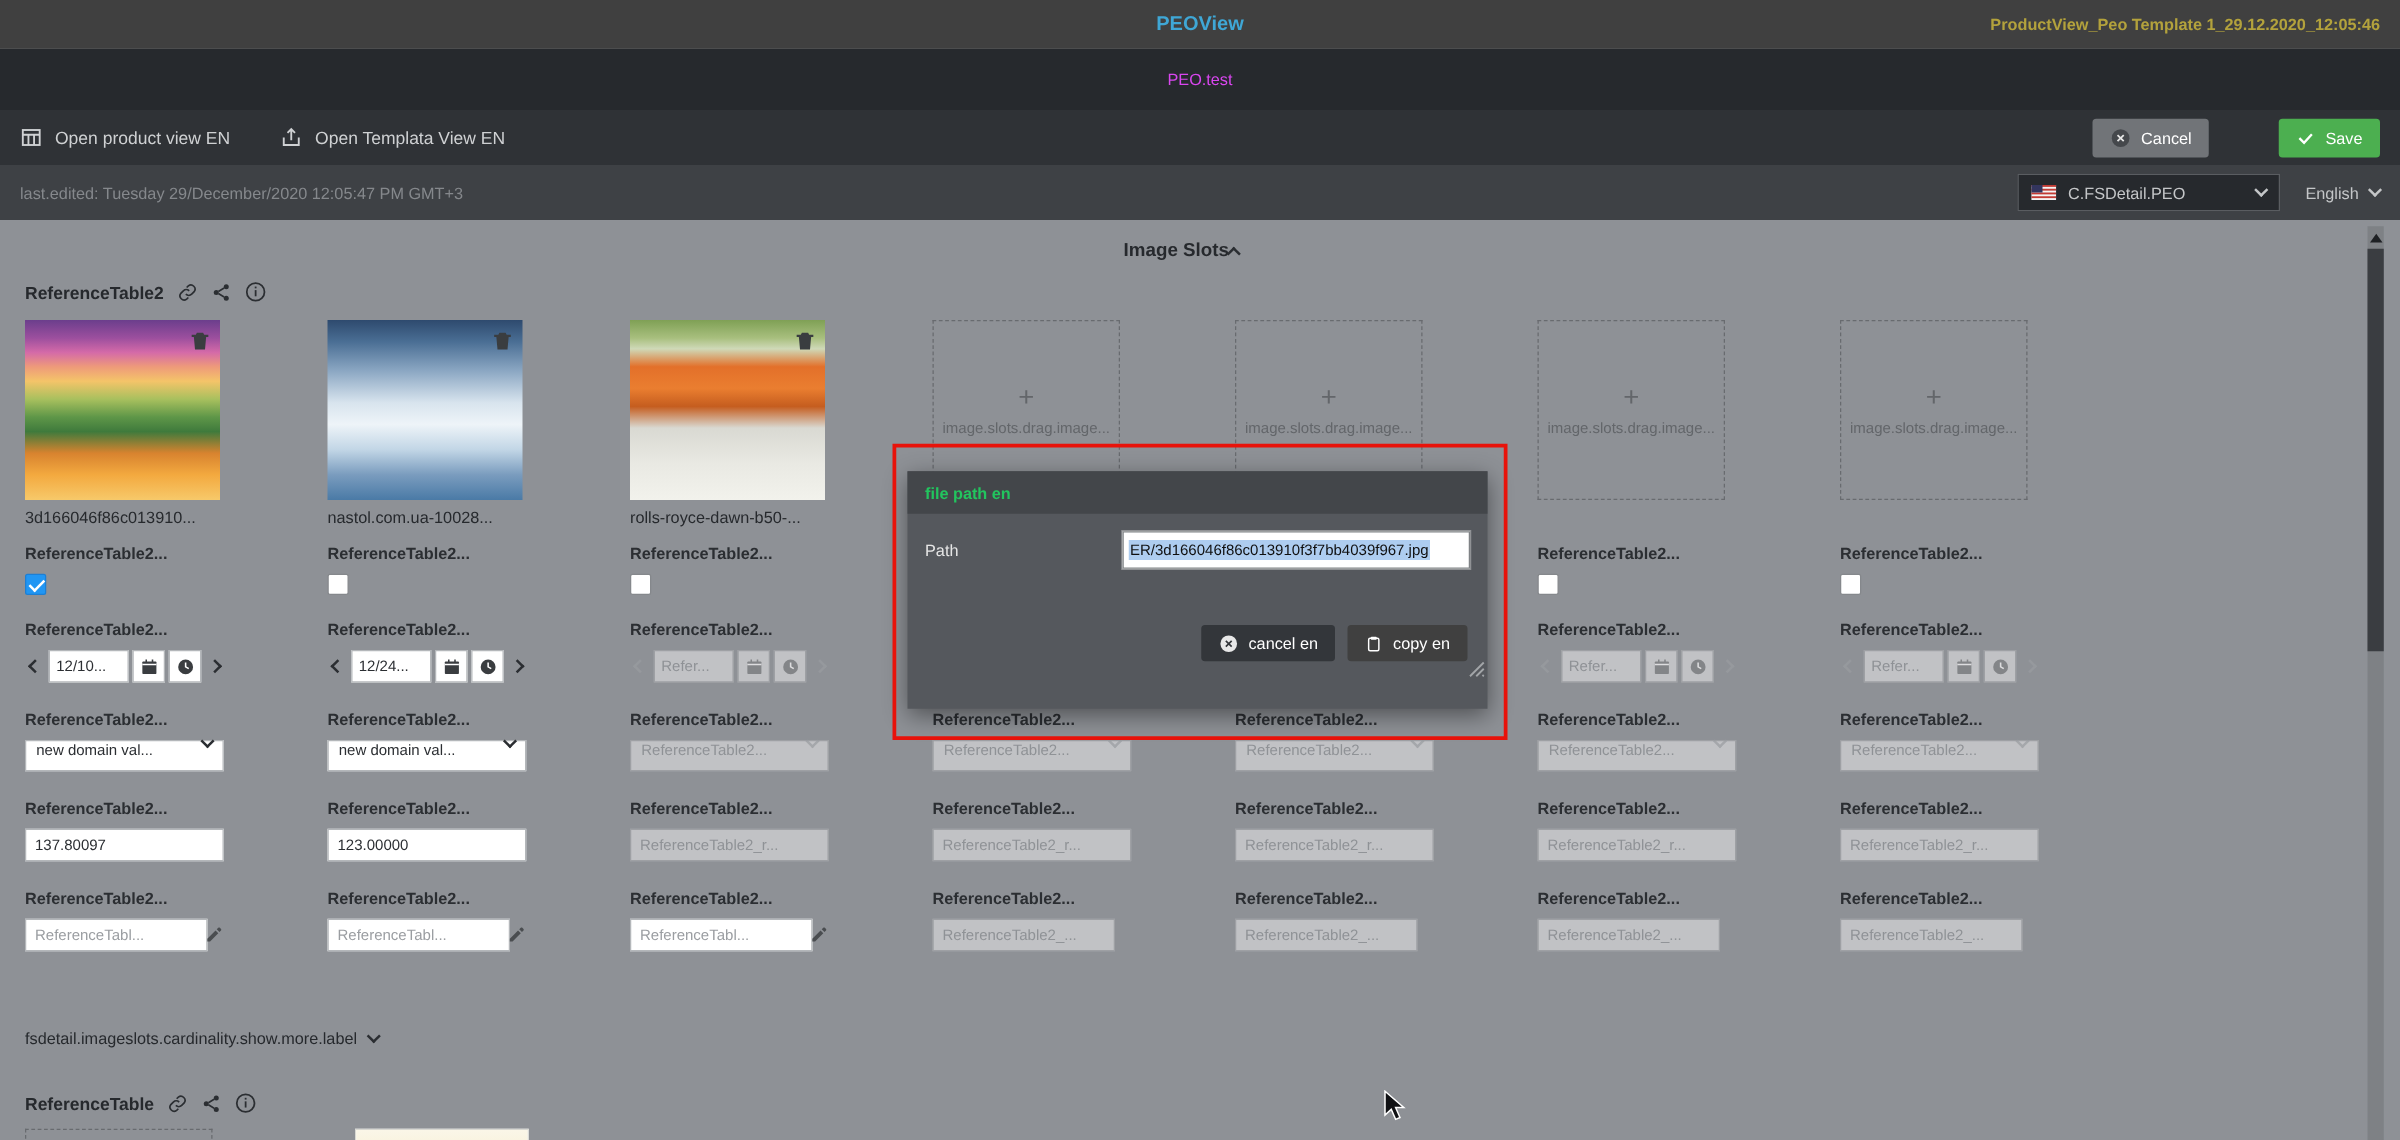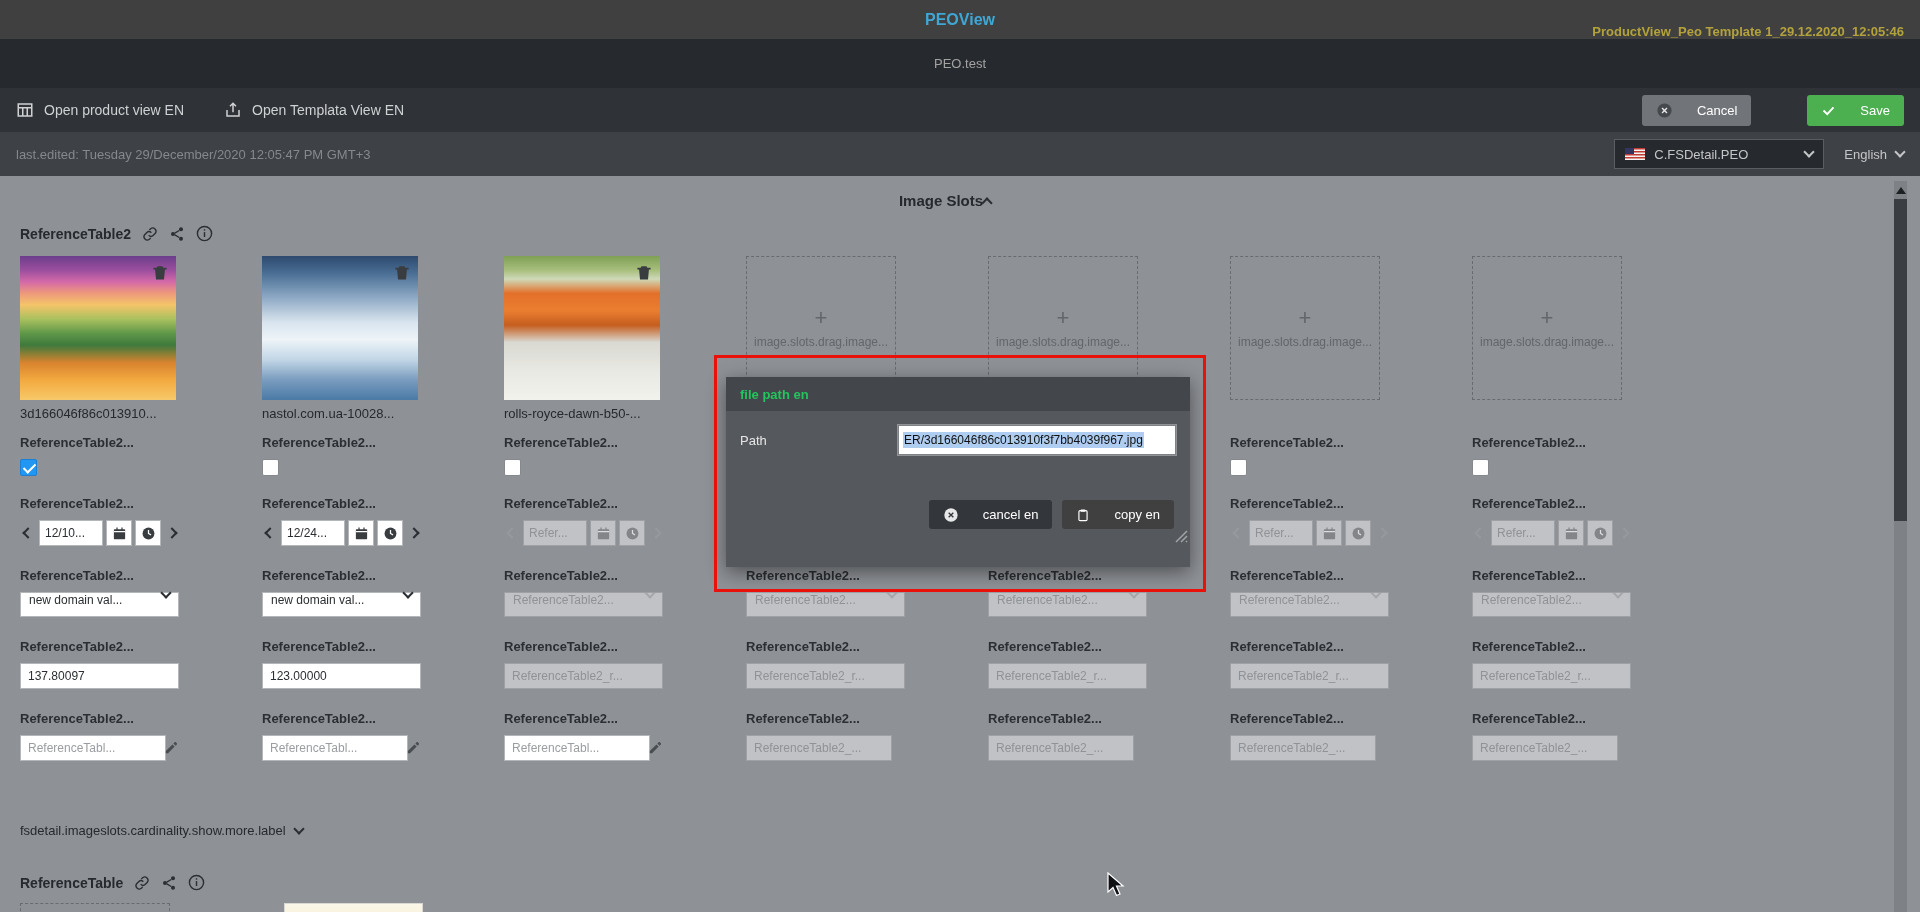--- a/index.html
+++ b/index.html
@@ -4,30 +4,30 @@
 <style>
   * { margin:0; padding:0; box-sizing:border-box; }
   html,body { width:1920px; height:912px; overflow:hidden;
               font-family:"Liberation Sans", sans-serif; background:#8e9196; }
   .app { position:relative; width:1920px; height:912px; background:#8e9196; overflow:hidden; }
 
   
   .topbar { position:relative; height:39px; background:#404040; }
   .app-title { position:absolute; left:0; right:0; top:0; line-height:39px; text-align:center;
                color:#3fa7d6; font-size:16px; font-weight:bold; }
-  .template-info { position:absolute; right:16px; top:12px; line-height:39px;
+  .template-info { position:absolute; right:16px; top:0; line-height:39px;
                    color:#b3a23c; font-size:13px; font-weight:bold;text-align:right; }
   .subbar { height:49px; background:#26292d; text-align:center; }
-  .subtitle { line-height:49px; color:#a3a3a3; font-size:13px; }
+  .subtitle { line-height:49px; color:#d946ef; font-size:13px; }
 
   
   .toolbar { height:44px; background:#2f3236; display:flex; align-items:center; padding:0 16px; gap:40px; }
   .tool-link { display:flex; align-items:center; gap:10px; color:#cfd1d3; font-size:14px; cursor:pointer; }
   .toolbar-spacer { flex:1; }
-  .btn { display:inline-flex; align-items:center; gap:24px; height:31px; padding:0 14px;
+  .btn { display:inline-flex; align-items:center; gap:8px; height:31px; padding:0 14px;
          border:none; border-radius:3px; color:#fff; font-size:13px; cursor:pointer; }
   .btn-cancel { background:#717478; }
   .btn-save { background:#4caf50; }
 
   
   .statusbar { height:44px; background:#3e4145; display:flex; align-items:center; padding:0 16px; }
   .last-edited { color:#85888c; font-size:13px; }
   .view-selector { margin-left:auto; width:210px; height:30px; background:#26292d;
                    border:1px solid #5a5d61; display:flex; align-items:center; gap:9px;
                    padding:0 10px; color:#c4c6c8; font-size:13px; cursor:pointer; }

